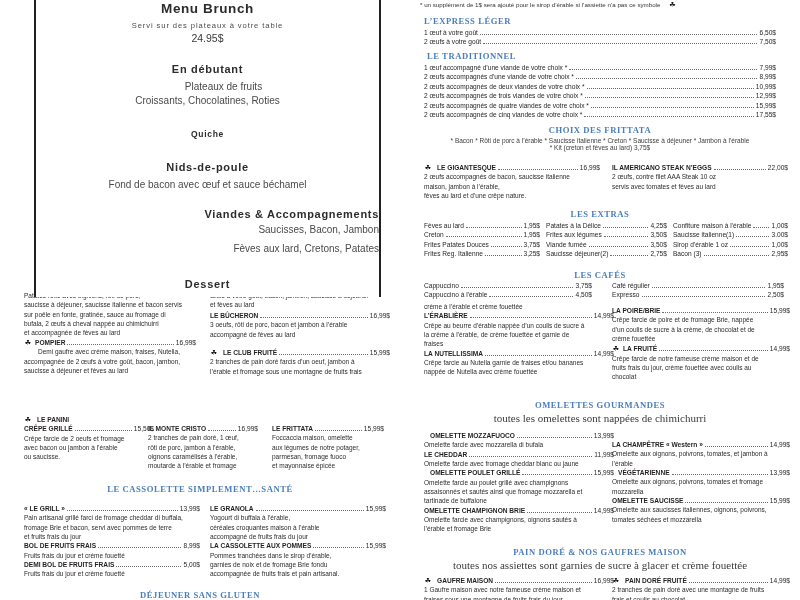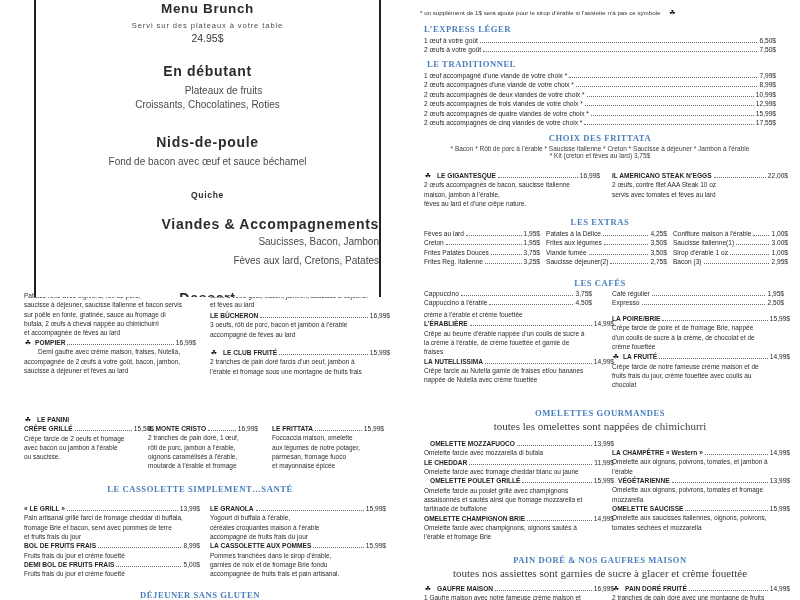--- a/index.html
+++ b/index.html
@@ -30,39 +30,39 @@
     min-width:6px;height:1px;
   }
   .row .pr{font-weight:400;}
   .desc{font-size:6.5px;line-height:9.3px;color:#2b2b2b;}
   .leaf{display:inline-block;width:8px;text-align:center;font-size:7px;line-height:7px;color:#111;}
   .itm{margin-bottom:0px;}
   .colwrap{display:flex;}
   .note{font-size:6.2px;color:#333;}
 
   
-  .rightpage{position:absolute;left:400px;top:12px;width:400px;height:503px;}
+  .rightpage{position:absolute;left:400px;top:4px;width:400px;height:503px;}
   .leftpage{position:absolute;left:0px;top:0;width:400px;height:600px;}
 
   .blk{position:absolute;}
 
   
   .brunch{
     position:absolute;left:34px;top:-6px;width:347px;height:303px;
     background:#ffffff;border-left:2.5px solid #231f20;border-right:2.5px solid #231f20;
     box-sizing:border-box;text-align:center;overflow:hidden;
   }
   .br-title{
     font-family:"Liberation Sans",sans-serif;font-weight:700;
     font-size:13.5px;letter-spacing:.6px;color:#2c2c2c;margin-top:7px;text-align:center;
   }
   .br-sub{font-size:7.6px;letter-spacing:.9px;color:#4a4a4a;margin-top:5px;}
   .br-price{font-size:10.5px;color:#3a3a3a;margin-top:2px;}
   .br-h{
-    font-weight:700;font-size:14px;letter-spacing:.7px;color:#2c2c2c;
+    font-weight:700;font-size:11px;letter-spacing:.7px;color:#2c2c2c;
   }
   .br-l{font-size:10px;color:#4a4a4a;line-height:14px;}
 </style>
 </head>
 <body>
 
 <div class="page leftpage">
 
   <div class="blk" style="left:24px;top:291px;width:168px;">
     <div class="desc">Patates rôtie avec oignions, rôti de porc,</div>
@@ -540,27 +540,27 @@
   <div class="br-title">Menu Brunch</div>
   <div class="br-sub">Servi sur des plateaux à votre table</div>
   <div class="br-price">24.95$</div>
 
   <div style="margin-top:19px;">
     <div class="br-h">En débutant</div>
     <div class="br-l" style="margin-top:5px;margin-left:32px;">Plateaux de fruits</div>
     <div class="br-l">Croissants, Chocolatines, Roties</div>
   </div>
 
+  <div style="margin-top:21px;">
+    <div class="br-h" style="font-size:8.5px;">Quiche</div>
+  </div>
+
   <div style="margin-top:22px;">
     <div class="br-h">Nids-de-poule</div>
     <div class="br-l" style="margin-top:5px;">Fond de bacon avec œuf et sauce béchamel</div>
-  </div>
-
-  <div style="margin-top:21px;">
-    <div class="br-h" style="font-size:8.5px;">Quiche</div>
   </div>
 
   <div style="margin-top:16px;text-align:right;">
     <div class="br-h">Viandes &amp; Accompagnements</div>
     <div class="br-l" style="margin-top:3px;">Saucisses, Bacon, Jambon</div>
     <div class="br-l" style="margin-top:5px;">Fèves aux lard, Cretons, Patates</div>
   </div>
 
   <div style="margin-top:22px;">
     <div class="br-h">Dessert</div>

